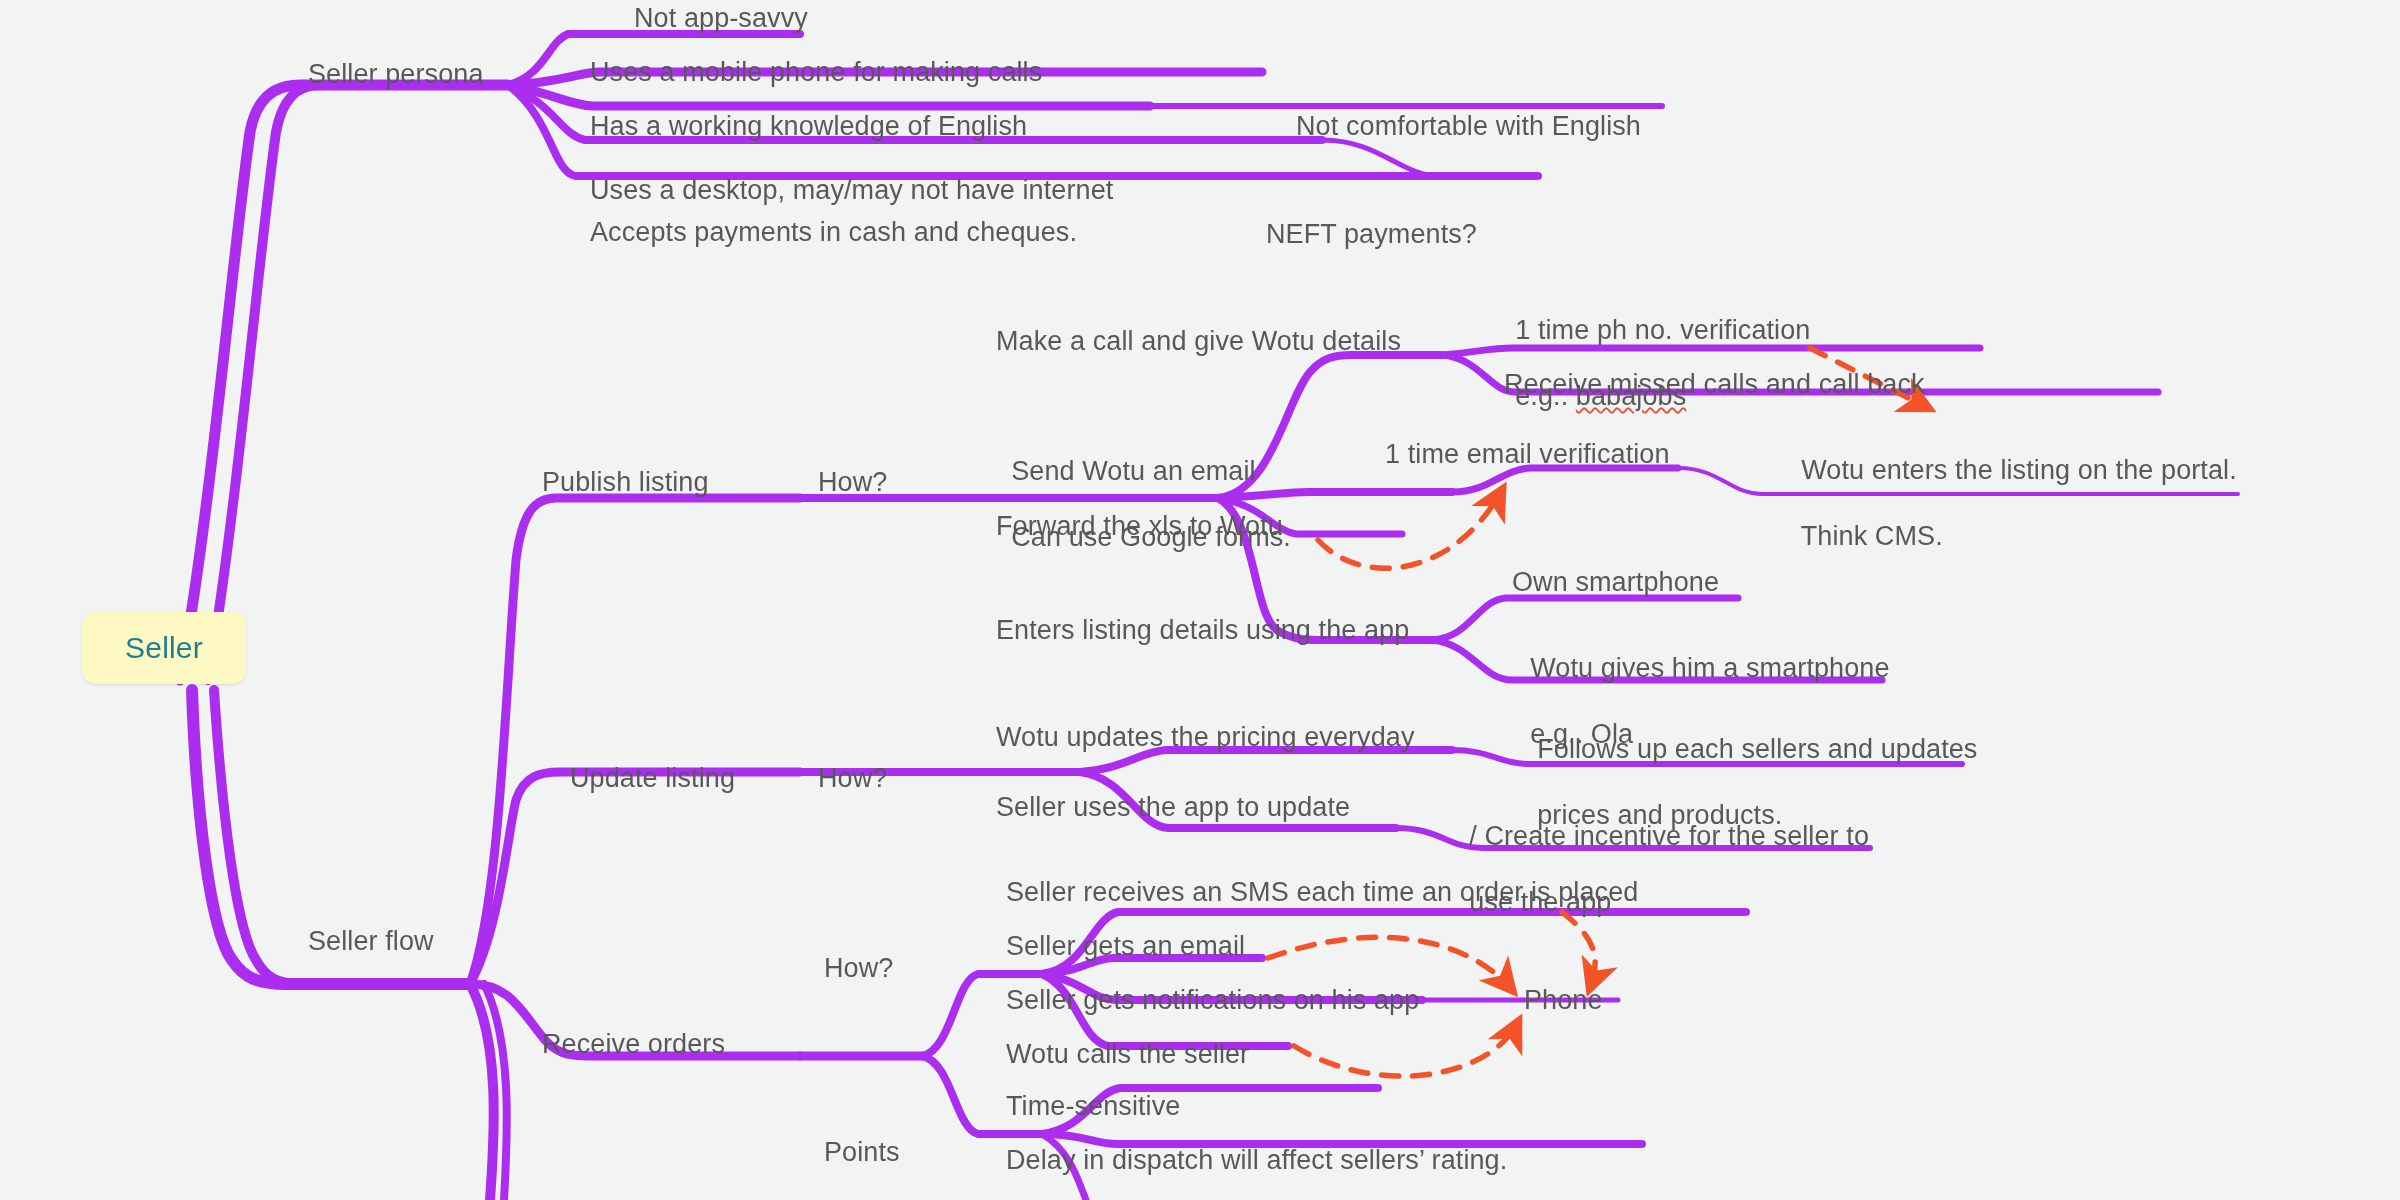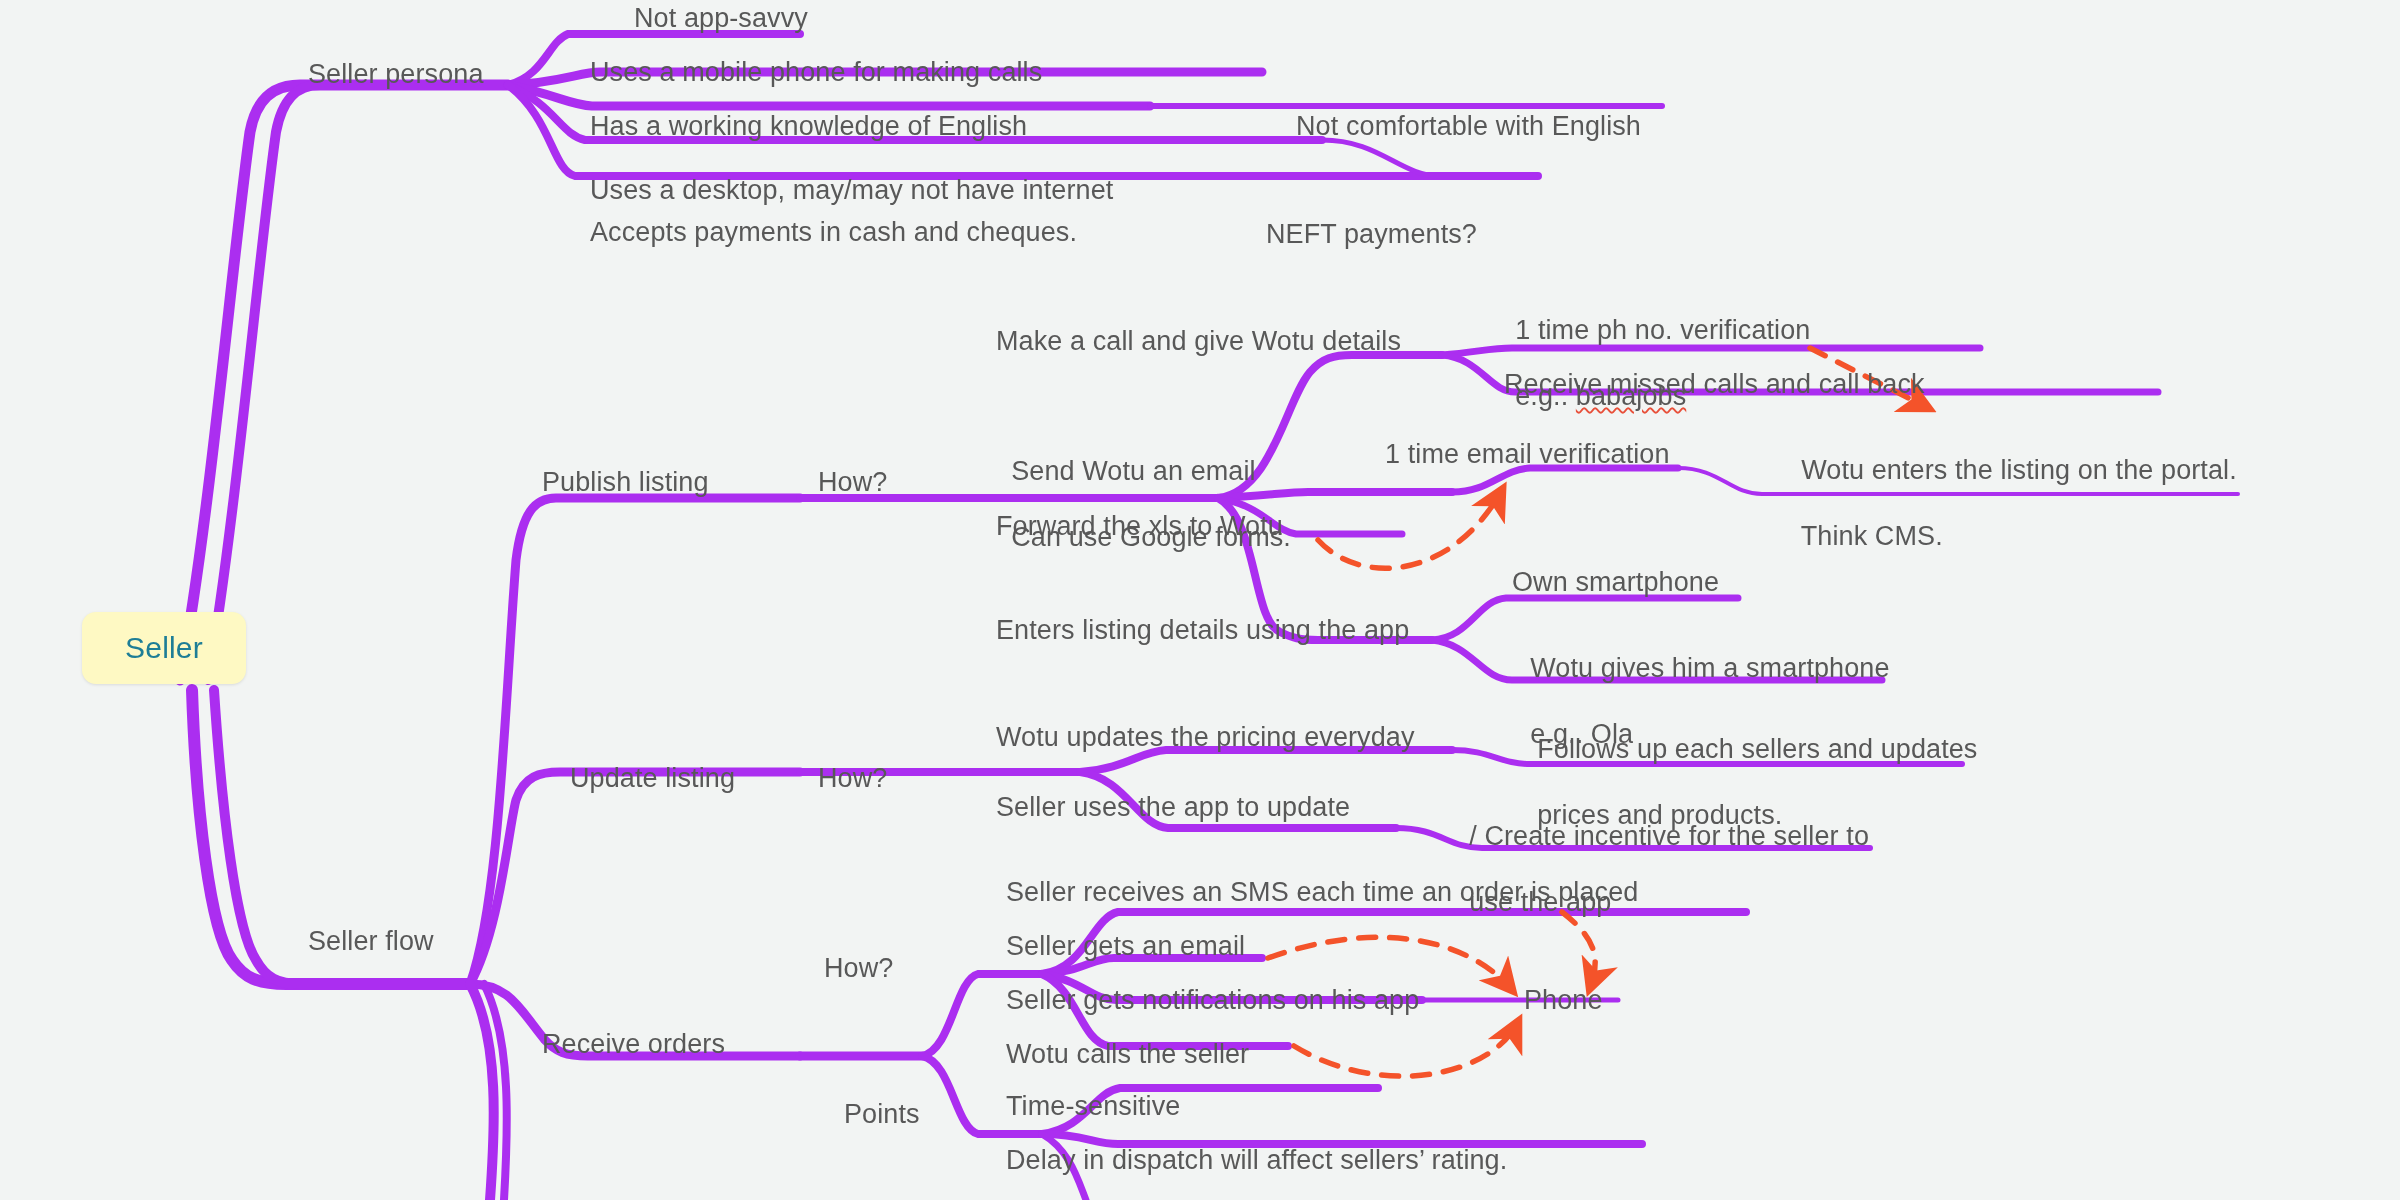--- a/index.html
+++ b/index.html
@@ -206,21 +206,21 @@
 </div>
 
 <div class="lbl" style="left:996px;top:791px;">Seller uses the app to update</div>
 <div class="lbl two" style="left:1454px;top:787px;">
   <span>/ Create incentive for the seller to</span><br>
   <span>use the app</span>
 </div>
 
 <div class="lbl" style="left:542px;top:1028px;">Receive orders</div>
 <div class="lbl" style="left:824px;top:952px;">How?</div>
-<div class="lbl" style="left:824px;top:1098px;margin-left:20px;">Points</div>
+<div class="lbl" style="left:824px;top:1136px;">Points</div>
 
 <div class="lbl" style="left:1006px;top:876px;">Seller receives an SMS each time an order is placed</div>
 <div class="lbl" style="left:1006px;top:930px;">Seller gets an email</div>
 <div class="lbl" style="left:1006px;top:984px;">Seller gets notifications on his app</div>
 <div class="lbl" style="left:1524px;top:984px;">Phone</div>
 <div class="lbl" style="left:1006px;top:1038px;">Wotu calls the seller</div>
 
 <div class="lbl" style="left:1006px;top:1090px;">Time-sensitive</div>
 <div class="lbl" style="left:1006px;top:1144px;">Delay in dispatch will affect sellers’ rating.</div>
 

